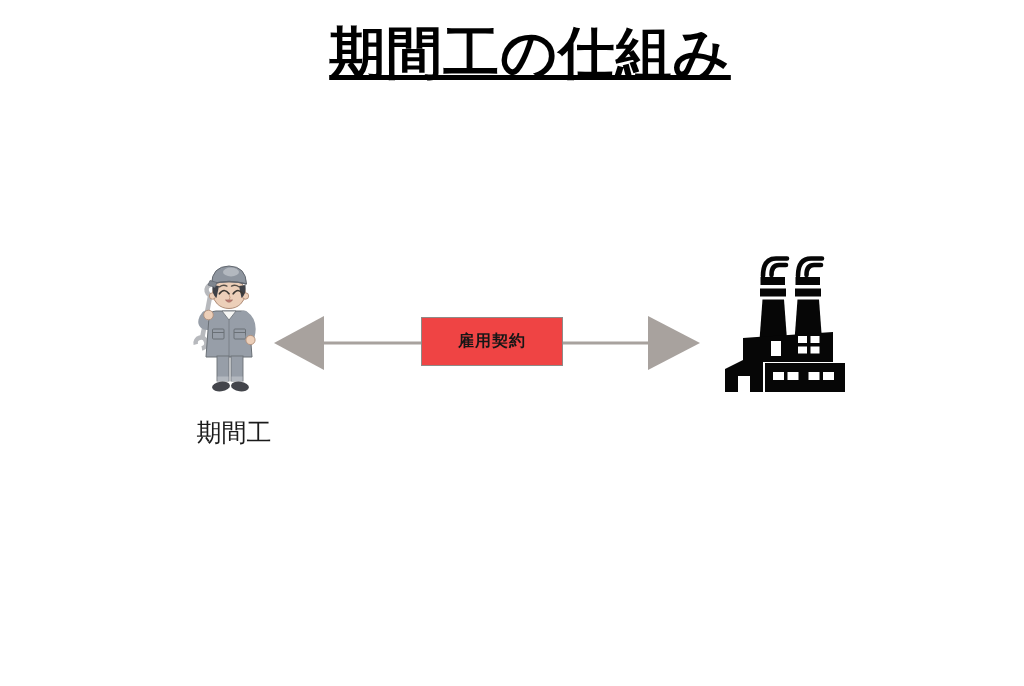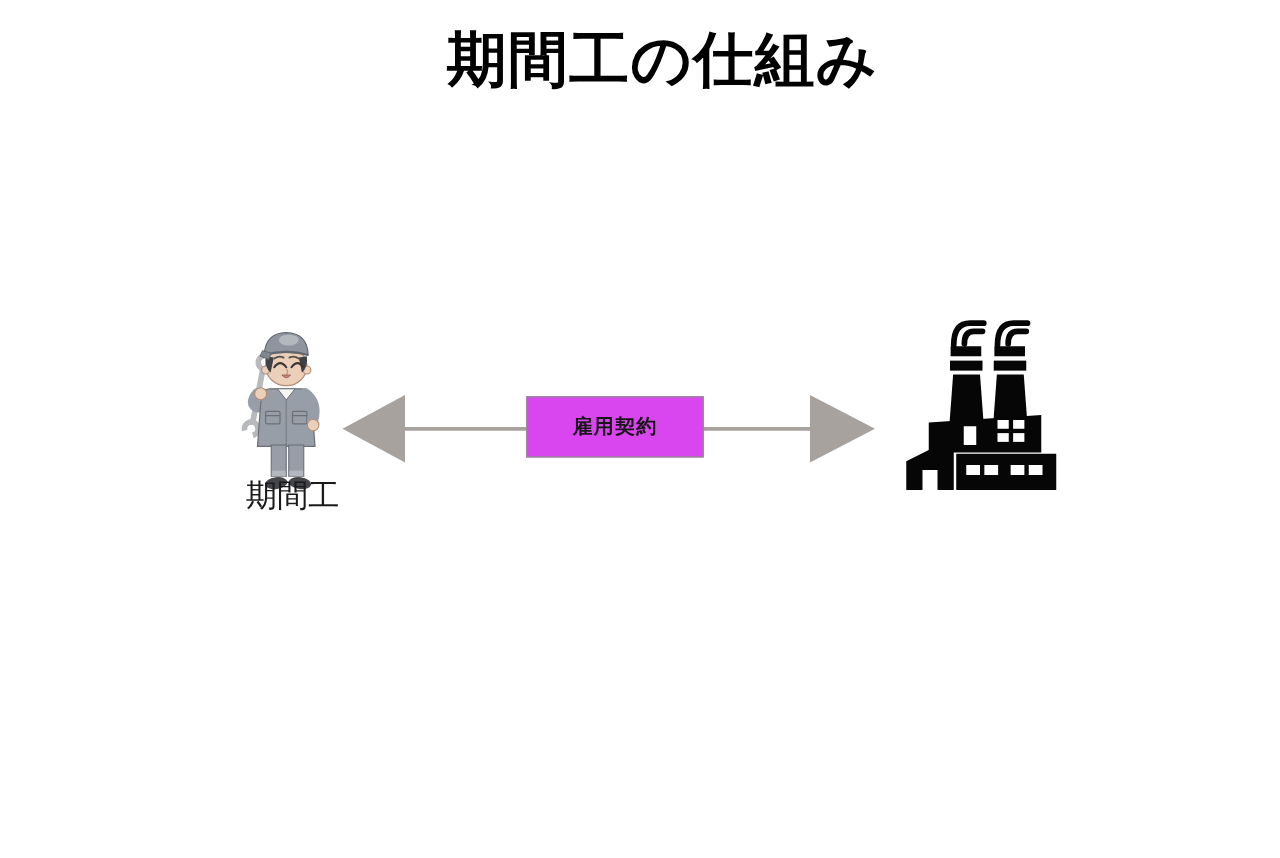--- a/index.html
+++ b/index.html
@@ -1,37 +1,38 @@
 <!DOCTYPE html>
 <html lang="ja"><head>
 <meta charset="utf-8">
 <style>
   html,body{margin:0;padding:0;background:#ffffff;}
   body{font-family:"Liberation Sans","DejaVu Sans",sans-serif;}
   #stage{position:relative;width:1024px;height:686px;background:#ffffff;overflow:hidden;}
 
   .page-title{
     position:absolute;left:530px;top:16px;transform:translateX(-50%);
-    font-size:48px;font-weight:bold;color:#000000;white-space:nowrap;
+    font-size:56px;font-weight:bold;color:#000000;white-space:nowrap;
     letter-spacing:1px;
+    text-decoration:underline;
   }
   .entity-label{
-    position:absolute;transform:translateX(-50%);top:380px;
+    position:absolute;transform:translateX(-50%);top:416px;
     font-size:25px;color:#1a1a1a;white-space:nowrap;font-weight:400;
   }
   #worker-label{left:234px;}
   #company-label{left:790px;}
 
   #worker-art{position:absolute;left:186px;top:260px;}
   #factory-art{position:absolute;left:715px;top:250px;}
   #arrow-art{position:absolute;left:272px;top:312px;}
 
   .contract-box{
     position:absolute;left:421px;top:317px;width:142px;height:49px;
-    background:#d946ef;border:1px solid #8f8a87;box-sizing:border-box;
+    background:#ef4444;border:1px solid #8f8a87;box-sizing:border-box;
     display:flex;align-items:center;justify-content:center;
     font-size:16px;font-weight:bold;color:#161616;letter-spacing:1px;
     white-space:nowrap;
   }
 </style>
 </head>
 <body>
 
 <div id="stage">
 

